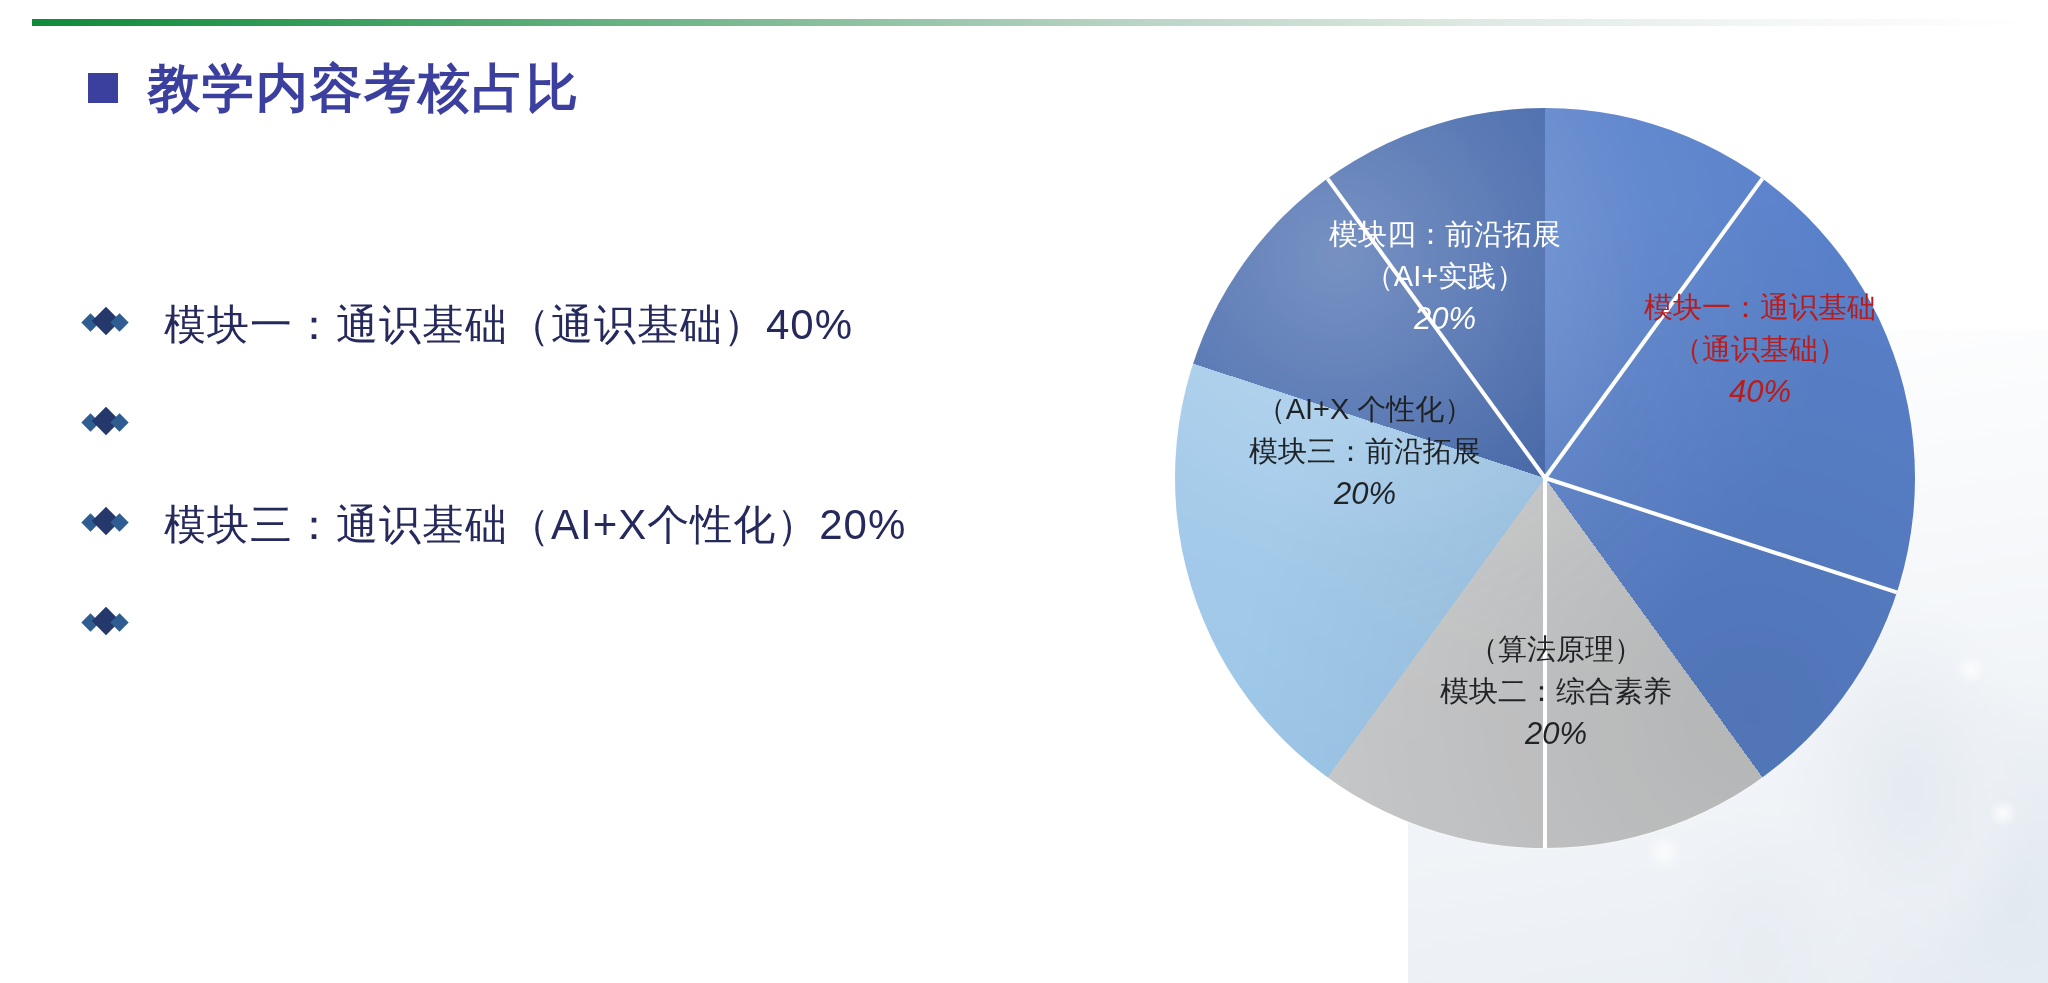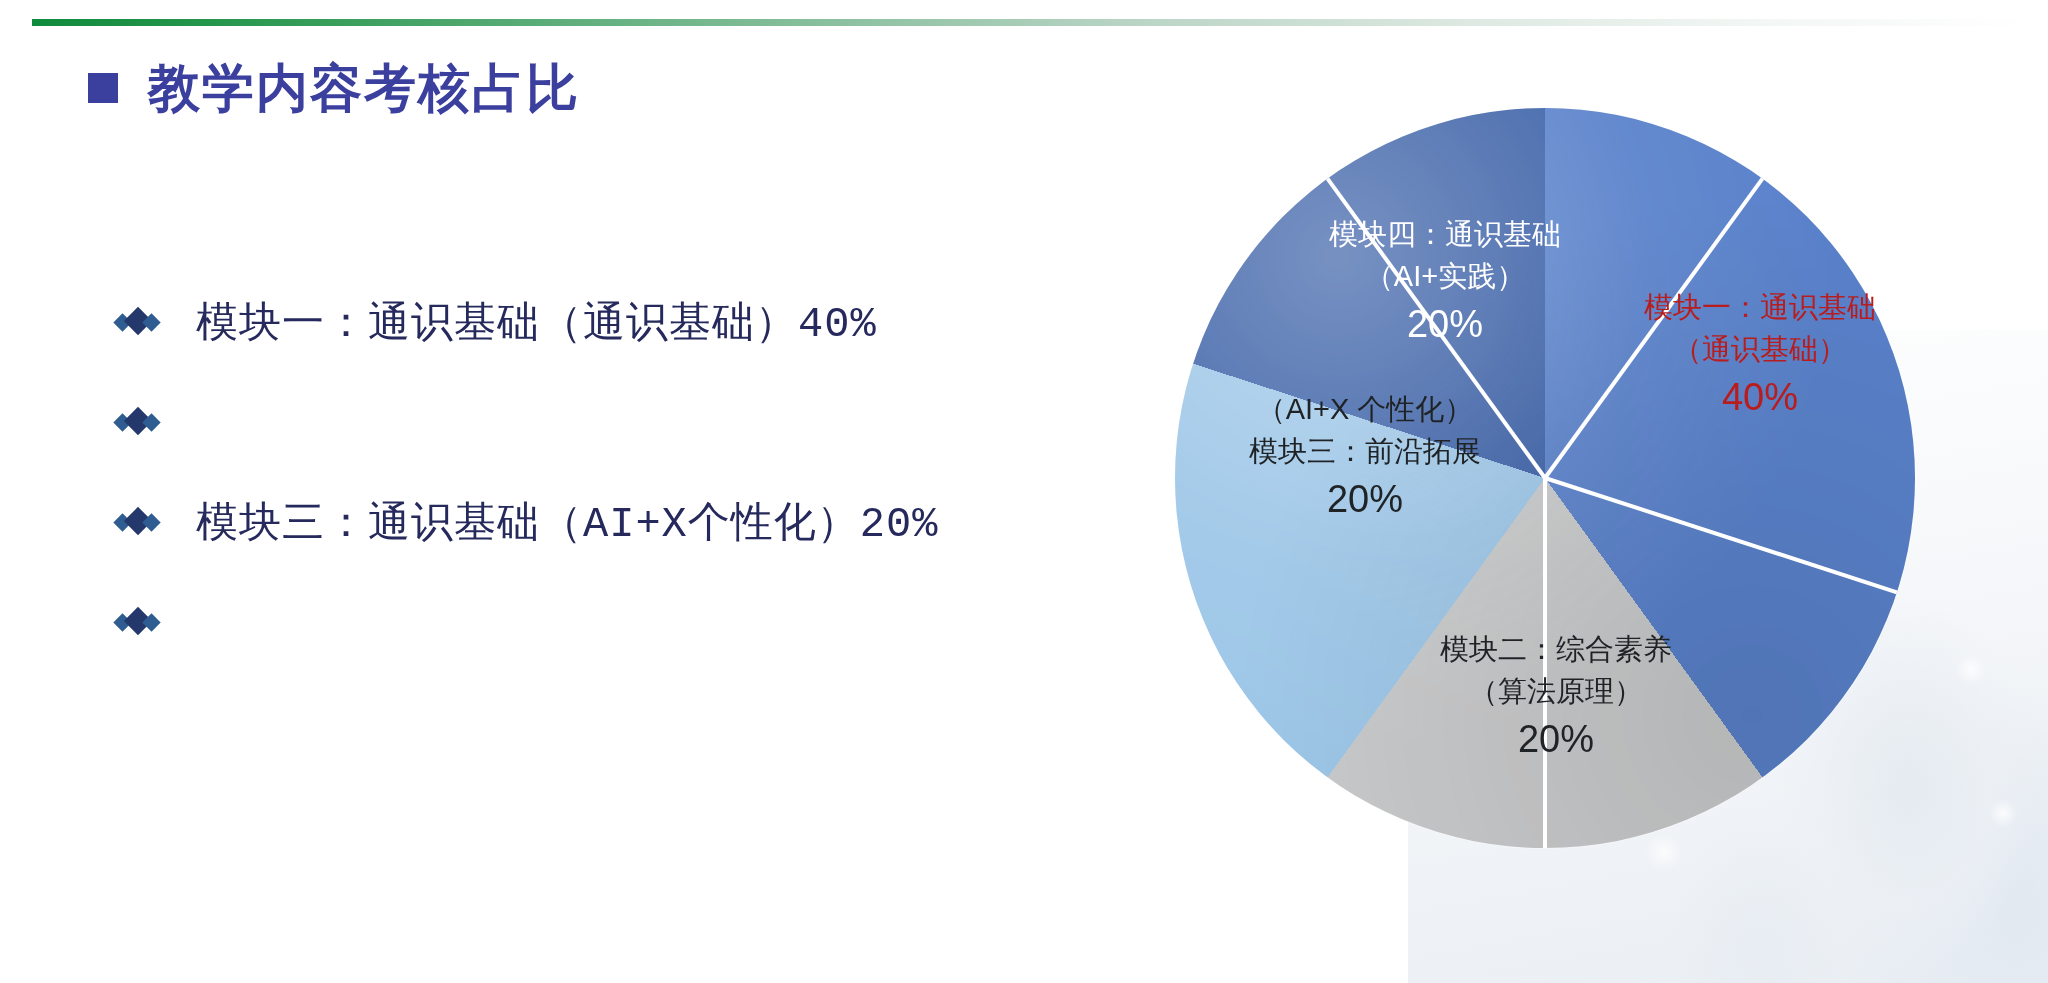--- a/index.html
+++ b/index.html
@@ -81,24 +81,23 @@
     font-weight: bold;
     color: #3b3f9e;
     letter-spacing: 2px;
     line-height: 1;
     white-space: nowrap;
   }
 
   
   .bullet-list {
     position: absolute;
-    left: 116px;
+    left: 84px;
     top: 275px;
     width: 960px;
-    font-family: Liberation Mono, monospace;
   }
   .bullet-item {
     display: flex;
     align-items: center;
     height: 100px;
     gap: 34px;
   }
   .diamond-bullet {
     flex: 0 0 auto;
     position: relative;
@@ -173,21 +172,22 @@
 
   .slice-label {
     position: absolute;
     text-align: center;
     line-height: 1.45;
     font-size: 29px;
     white-space: nowrap;
     pointer-events: none;
   }
   .slice-label .pct {
-    font-size: 38px;
+    font-size: 31px;
+    font-style: italic;
   }
   .label-m1 {
     left: 420px; top: 178px; width: 330px;
     color: #b91c1c;
   }
   .label-m2 {
     left: 216px; top: 520px; width: 330px;
     color: #1f2326;
   }
   .label-m3 {
@@ -259,31 +259,31 @@
     <div class="pie-sep s3"></div>
     <div class="pie-sep s4"></div>
 
     <div class="slice-label label-m1">
       <div>模块一：通识基础</div>
       <div>（通识基础）</div>
       <div class="pct">40%</div>
     </div>
 
     <div class="slice-label label-m2">
+      <div>（算法原理）</div>
       <div>模块二：综合素养</div>
-      <div>（算法原理）</div>
       <div class="pct">20%</div>
     </div>
 
     <div class="slice-label label-m3">
       <div>（AI+X 个性化）</div>
       <div>模块三：前沿拓展</div>
       <div class="pct">20%</div>
     </div>
 
     <div class="slice-label label-m4">
-      <div>模块四：通识基础</div>
+      <div>模块四：前沿拓展</div>
       <div>（AI+实践）</div>
       <div class="pct">20%</div>
     </div>
   </div>
 
 </div>
 
 </body></html>

